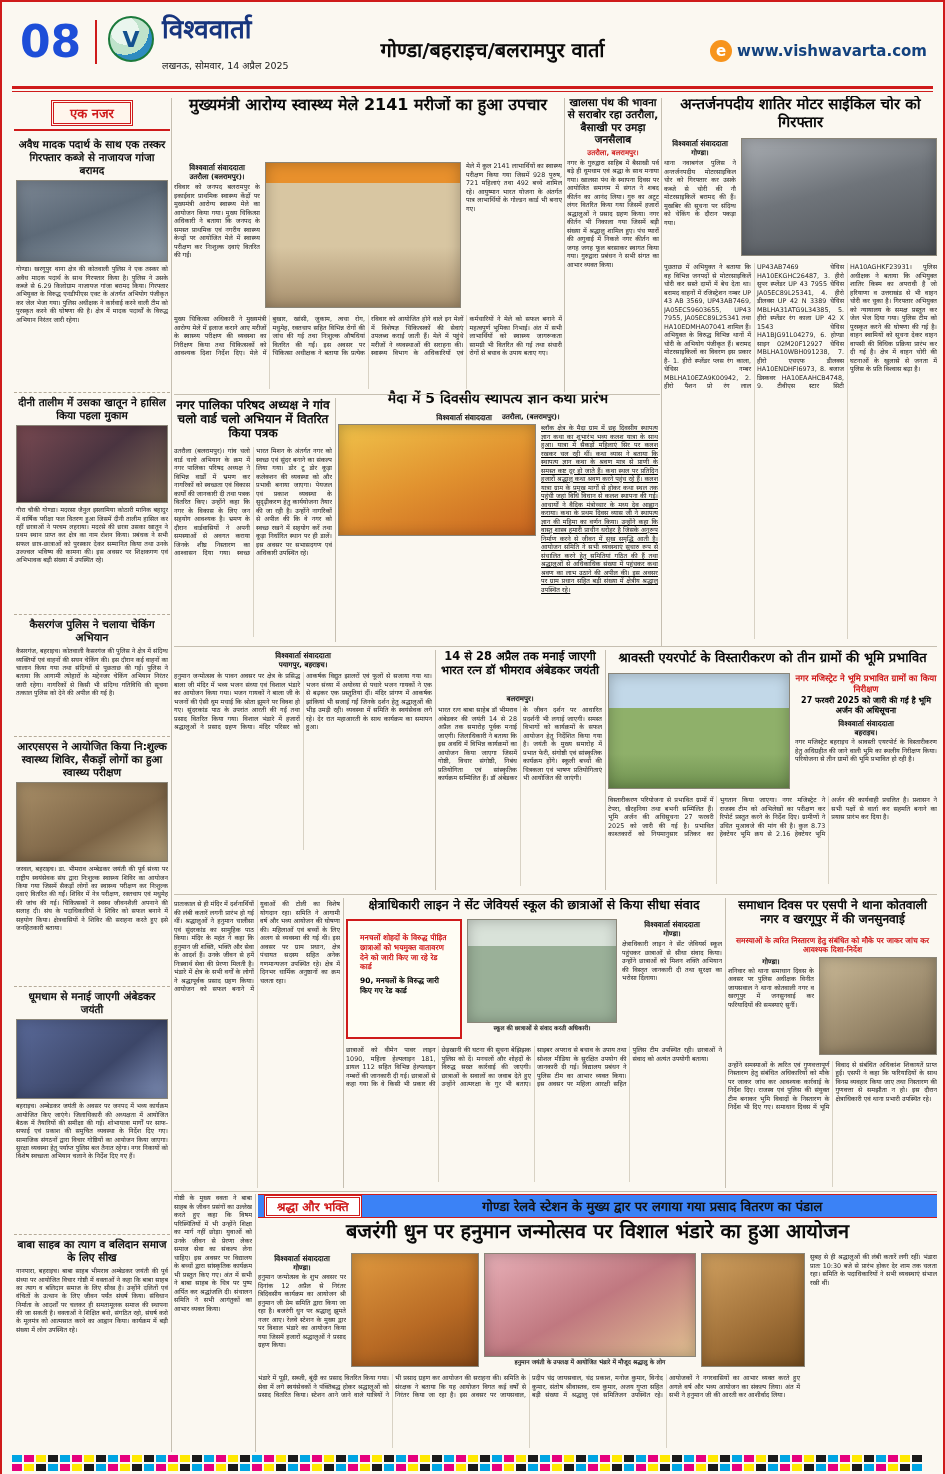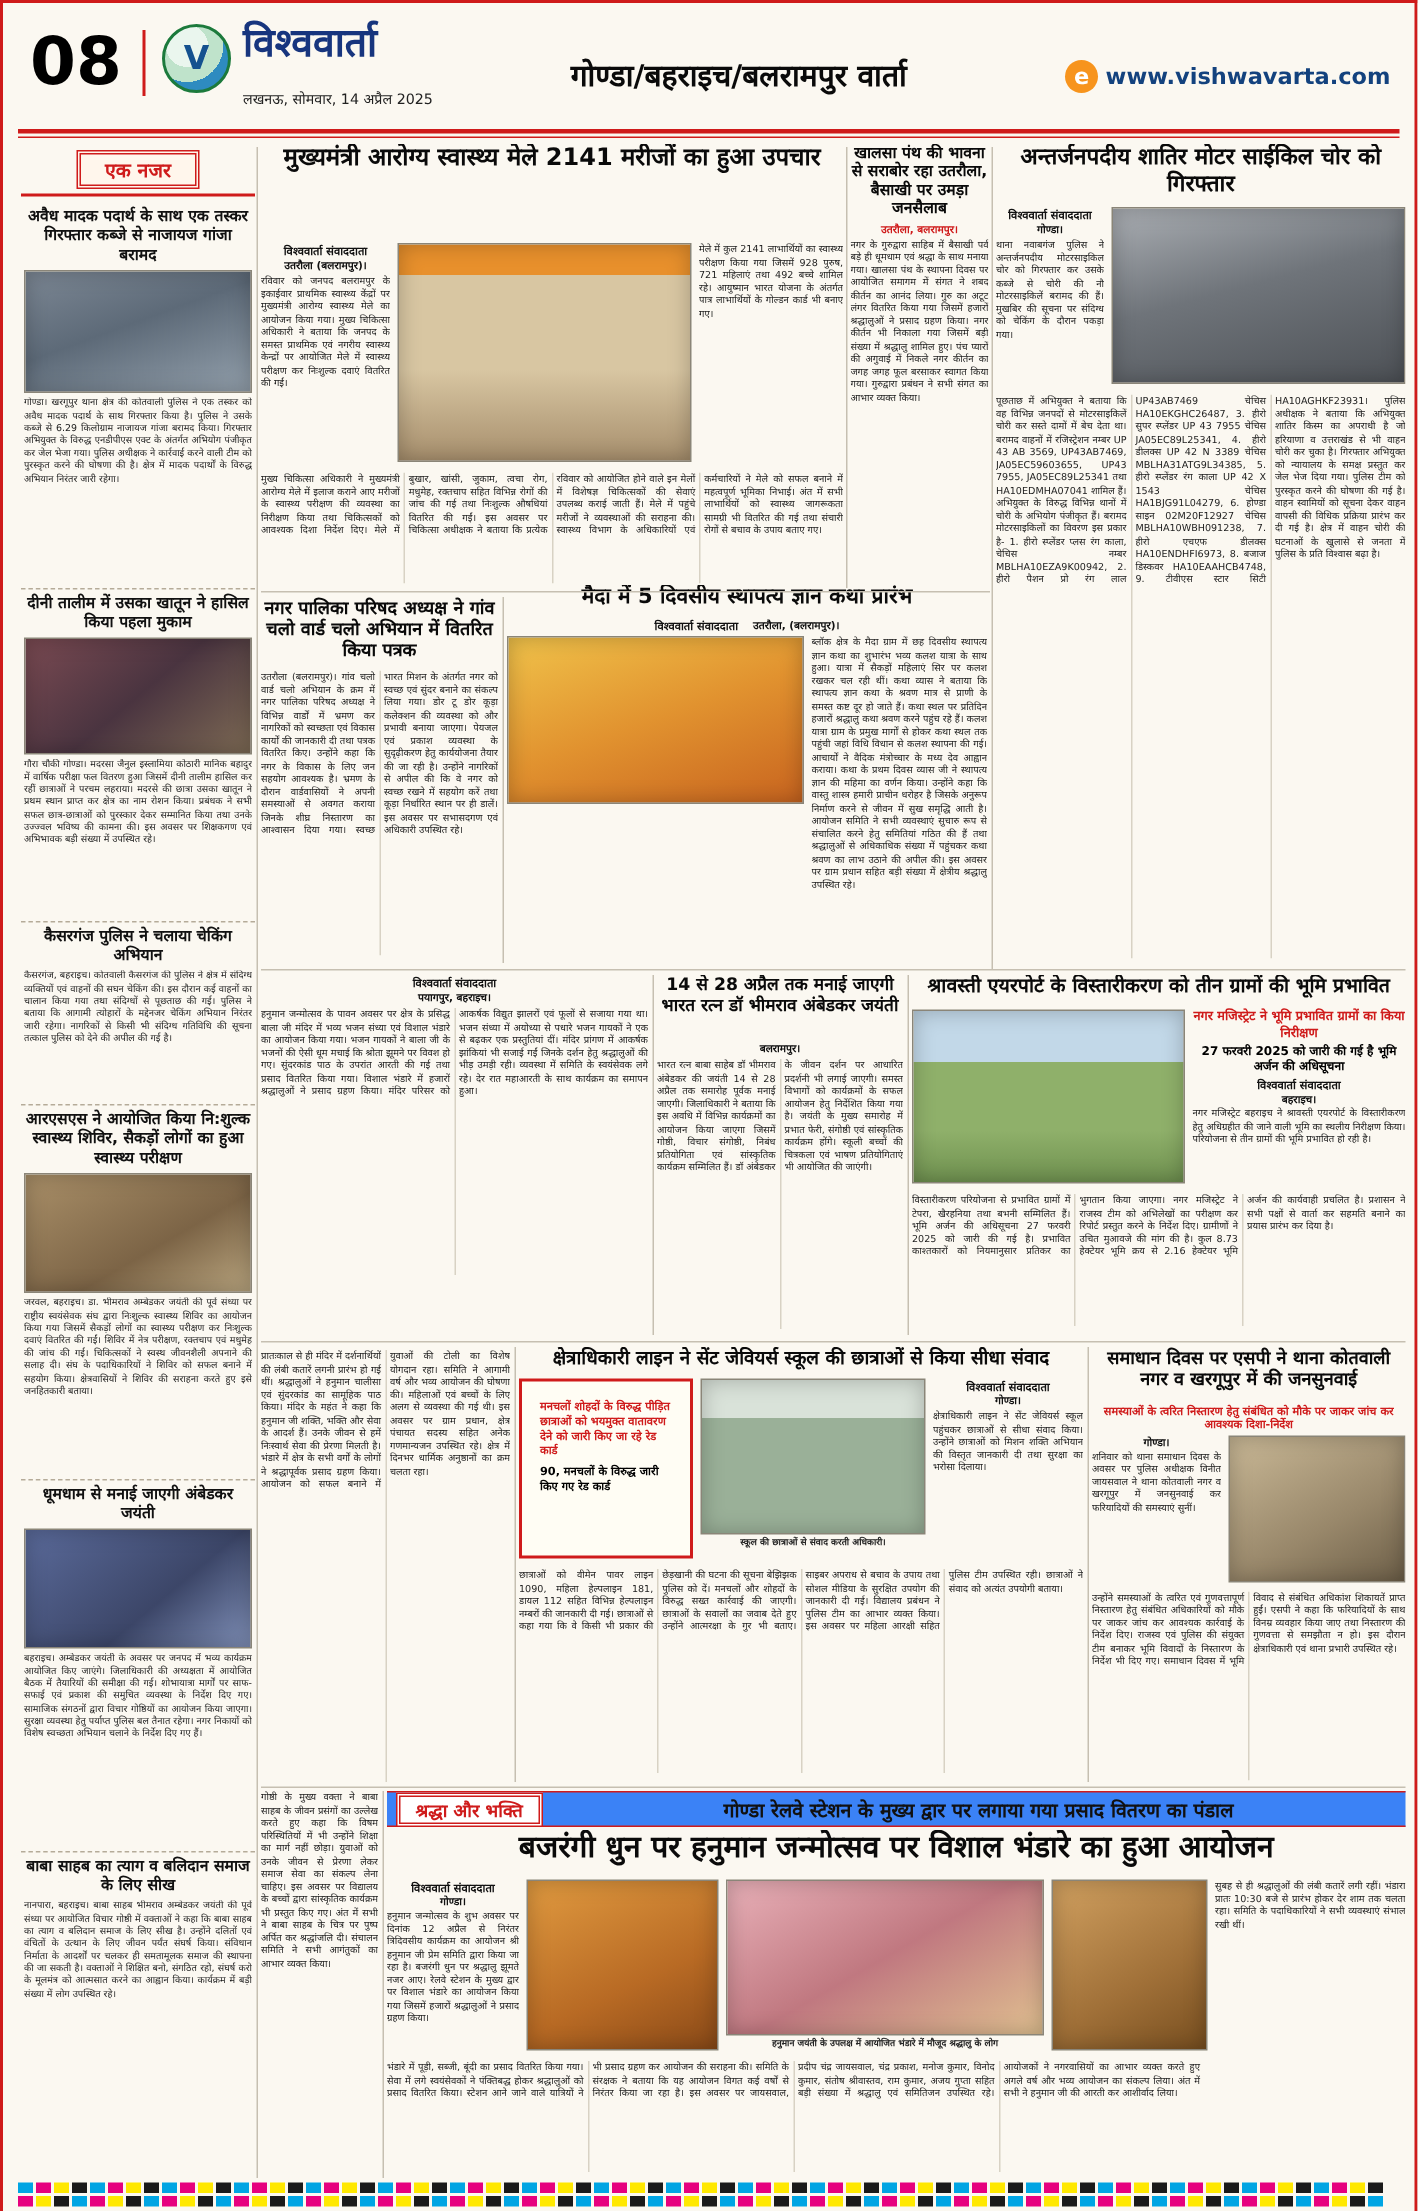--- a/index.html
+++ b/index.html
@@ -3,21 +3,21 @@
 <meta charset="utf-8">
 <style>
   * { margin:0; padding:0; box-sizing:border-box; }
   html,body { background:#d8d4cc; }
   body { font-family:"DejaVu Sans", sans-serif; }
   .sheet { position:relative; width:945px; height:1474px; margin:0 auto; background:#fbf8f1;
            overflow:hidden; border-left:2px solid #cf1b1b; border-right:2px solid #cf1b1b; border-top:2px solid #cf1b1b; }
   .abs { position:absolute; }
   .dv { position:absolute; background:#c6bfb1; }
   
-  .pagenum { font-size:44px; font-weight:bold; color:#000000; line-height:1; }
+  .pagenum { font-size:44px; font-weight:bold; color:#1d4ed8; line-height:1; }
   .masthead { font-size:26px; font-weight:bold; color:#17357e; line-height:1.05; }
   .mast-date { font-size:9.5px; font-weight:normal; color:#222; margin-top:16px; }
   .logo-circle { width:46px; height:46px; border-radius:50%; border:2px solid #1c7a3c;
                  background:radial-gradient(circle at 35% 30%, #eaf6ee 0 35%, #bfe3cb 35% 60%, #2e8bc0 60% 100%);
                  display:flex; align-items:center; justify-content:center; font-size:22px; font-weight:bold; color:#14518f; }
   .section-title { font-size:20px; font-weight:bold; color:#0a0a0a; text-align:center; }
   .e-badge { width:22px; height:22px; border-radius:50%; background:#f7941d; color:#fff; font-weight:bold;
              font-size:15px; display:inline-flex; align-items:center; justify-content:center; margin-right:5px; }
   .website { font-size:15px; font-weight:bold; color:#13427e; }
   .red-rule { position:absolute; border-top:3px solid #cf1b1b; border-bottom:1px solid #cf1b1b; height:6px; }
@@ -165,21 +165,21 @@
     <div class="hl" style="font-size:12px;height:46px;">नगर पालिका परिषद अध्यक्ष ने गांव चलो वार्ड चलो अभियान में वितरित किया पत्रक</div>
     <div class="bt cols2" style="margin-top:3px;height:190px;">उतरौला (बलरामपुर)। गांव चलो वार्ड चलो अभियान के क्रम में नगर पालिका परिषद अध्यक्ष ने विभिन्न वार्डों में भ्रमण कर नागरिकों को स्वच्छता एवं विकास कार्यों की जानकारी दी तथा पत्रक वितरित किए। उन्होंने कहा कि नगर के विकास के लिए जन सहयोग आवश्यक है। भ्रमण के दौरान वार्डवासियों ने अपनी समस्याओं से अवगत कराया जिनके शीघ्र निस्तारण का आश्वासन दिया गया। स्वच्छ भारत मिशन के अंतर्गत नगर को स्वच्छ एवं सुंदर बनाने का संकल्प लिया गया। डोर टू डोर कूड़ा कलेक्शन की व्यवस्था को और प्रभावी बनाया जाएगा। पेयजल एवं प्रकाश व्यवस्था के सुदृढ़ीकरण हेतु कार्ययोजना तैयार की जा रही है। उन्होंने नागरिकों से अपील की कि वे नगर को स्वच्छ रखने में सहयोग करें तथा कूड़ा निर्धारित स्थान पर ही डालें। इस अवसर पर सभासदगण एवं अधिकारी उपस्थित रहे।</div>
   </section>
 
   <section class="abs" style="left:336px;top:388px;width:320px;height:252px;overflow:hidden;">
     <div class="hl" style="font-size:14px;height:20px;">मैदा में 5 दिवसीय स्थापत्य ज्ञान कथा प्रारंभ</div>
     <div style="display:flex;justify-content:center;gap:10px;margin:2px 0;">
       <span class="byline">विश्ववार्ता संवाददाता</span>
       <span class="dateline">उतरौला, (बलरामपुर)।</span>
     </div>
-    <div style="height:208px;overflow:hidden;">
+    <div style="height:208px;overflow:hidden;text-decoration:underline;">
       <div class="photo ph-kalash" style="width:198px;height:112px;float:left;margin:0 5px 3px 0;"></div>
       <div class="bt">ब्लॉक क्षेत्र के मैदा ग्राम में छह दिवसीय स्थापत्य ज्ञान कथा का शुभारंभ भव्य कलश यात्रा के साथ हुआ। यात्रा में सैकड़ों महिलाएं सिर पर कलश रखकर चल रही थीं। कथा व्यास ने बताया कि स्थापत्य ज्ञान कथा के श्रवण मात्र से प्राणी के समस्त कष्ट दूर हो जाते हैं। कथा स्थल पर प्रतिदिन हजारों श्रद्धालु कथा श्रवण करने पहुंच रहे हैं। कलश यात्रा ग्राम के प्रमुख मार्गों से होकर कथा स्थल तक पहुंची जहां विधि विधान से कलश स्थापना की गई। आचार्यों ने वैदिक मंत्रोच्चार के मध्य देव आह्वान कराया। कथा के प्रथम दिवस व्यास जी ने स्थापत्य ज्ञान की महिमा का वर्णन किया। उन्होंने कहा कि वास्तु शास्त्र हमारी प्राचीन धरोहर है जिसके अनुरूप निर्माण करने से जीवन में सुख समृद्धि आती है। आयोजन समिति ने सभी व्यवस्थाएं सुचारु रूप से संचालित करने हेतु समितियां गठित की हैं तथा श्रद्धालुओं से अधिकाधिक संख्या में पहुंचकर कथा श्रवण का लाभ उठाने की अपील की। इस अवसर पर ग्राम प्रधान सहित बड़ी संख्या में क्षेत्रीय श्रद्धालु उपस्थित रहे।</div>
     </div>
   </section>
 
   <section class="abs" style="left:172px;top:648px;width:258px;height:240px;overflow:hidden;">
     <div class="byline">विश्ववार्ता संवाददाता</div>
     <div class="dateline">पयागपुर, बहराइच।</div>
     <div class="bt cols2" style="margin-top:3px;height:178px;">हनुमान जन्मोत्सव के पावन अवसर पर क्षेत्र के प्रसिद्ध बाला जी मंदिर में भव्य भजन संध्या एवं विशाल भंडारे का आयोजन किया गया। भजन गायकों ने बाला जी के भजनों की ऐसी धूम मचाई कि श्रोता झूमने पर विवश हो गए। सुंदरकांड पाठ के उपरांत आरती की गई तथा प्रसाद वितरित किया गया। विशाल भंडारे में हजारों श्रद्धालुओं ने प्रसाद ग्रहण किया। मंदिर परिसर को आकर्षक विद्युत झालरों एवं फूलों से सजाया गया था। भजन संध्या में अयोध्या से पधारे भजन गायकों ने एक से बढ़कर एक प्रस्तुतियां दीं। मंदिर प्रांगण में आकर्षक झांकियां भी सजाई गईं जिनके दर्शन हेतु श्रद्धालुओं की भीड़ उमड़ी रही। व्यवस्था में समिति के स्वयंसेवक लगे रहे। देर रात महाआरती के साथ कार्यक्रम का समापन हुआ।</div>
   </section>

